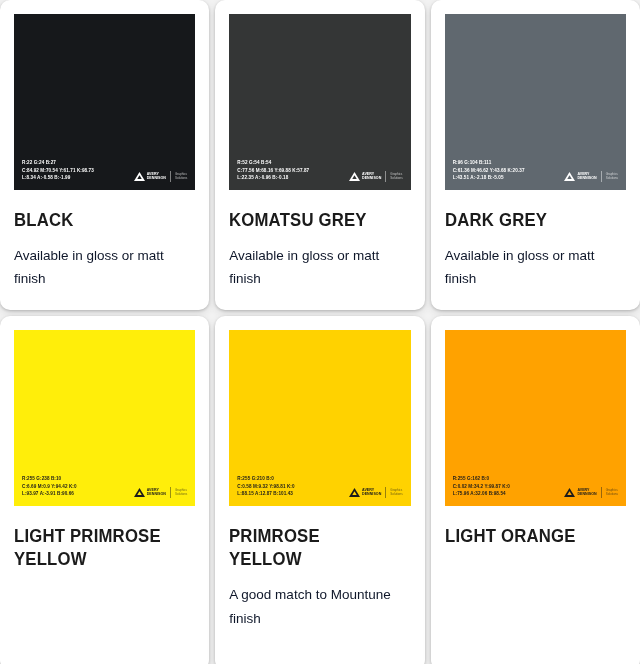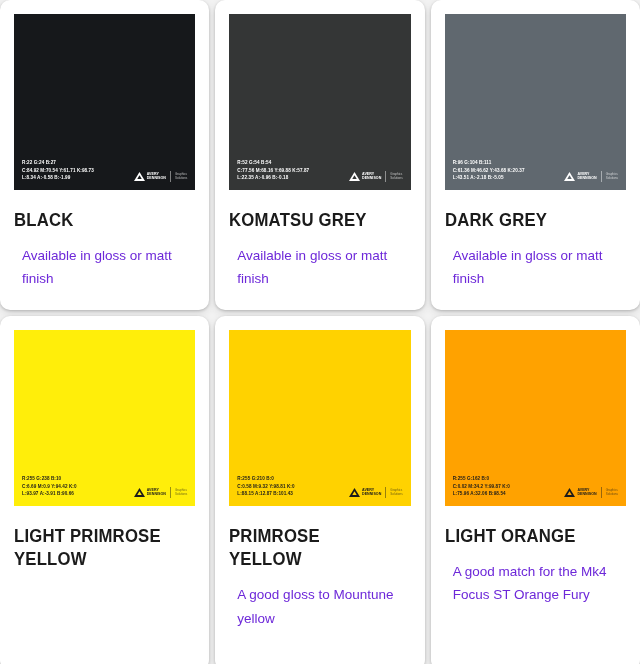--- a/index.html
+++ b/index.html
@@ -102,24 +102,23 @@
     letter-spacing: 0.012em;
     color: #1b1b1b;
     text-transform: uppercase;
     transform: scaleX(0.88);
     transform-origin: left center;
   }
   .card-desc {
     margin-top: 13px;
     font-size: 13.5px;
     line-height: 1.72;
-    color: #6d28d9;
+    color: #0f172a;
     font-weight: 400;
     max-width: 170px;
-    margin-left: 8px;
   }
 </style>
 </head>
 <body>
 
 <div class="grid" id="grid">
     <div class="card">
     <div class="swatch" style="background: rgb(22, 24, 27);">
       <div class="swatch-info">
         <div class="vals" style="color: rgb(255, 255, 255);">
@@ -260,21 +259,21 @@
           </div>
           <div class="logo-divider" style="background: rgb(27, 27, 27);"></div>
           <div class="logo-sub">
             <span style="color: rgb(27, 27, 27);">Graphics</span>
             <span style="color: rgb(27, 27, 27);">Solutions</span>
           </div>
         </div>
       </div>
     </div>
     <div class="card-title">PRIMROSE YELLOW</div>
-    <div class="card-desc">A good gloss to Mountune yellow</div>
+    <div class="card-desc">A good match to Mountune finish</div>
   </div>
     <div class="card">
     <div class="swatch" style="background: rgb(255, 162, 0);">
       <div class="swatch-info">
         <div class="vals" style="color: rgb(27, 27, 27);">
           <div>R:255 G:162 B:0</div>
           <div>C:0.02 M:34.2 Y:99.87 K:0</div>
           <div>L:75.96 A:32.06 B:98.54</div>
         </div>
         <div class="logo-wrap">
@@ -290,15 +289,14 @@
           </div>
           <div class="logo-divider" style="background: rgb(27, 27, 27);"></div>
           <div class="logo-sub">
             <span style="color: rgb(27, 27, 27);">Graphics</span>
             <span style="color: rgb(27, 27, 27);">Solutions</span>
           </div>
         </div>
       </div>
     </div>
     <div class="card-title">LIGHT ORANGE</div>
-    <div class="card-desc">A good match for the Mk4 Focus ST Orange Fury</div>
   </div>
   </div>
 
 </body></html>

